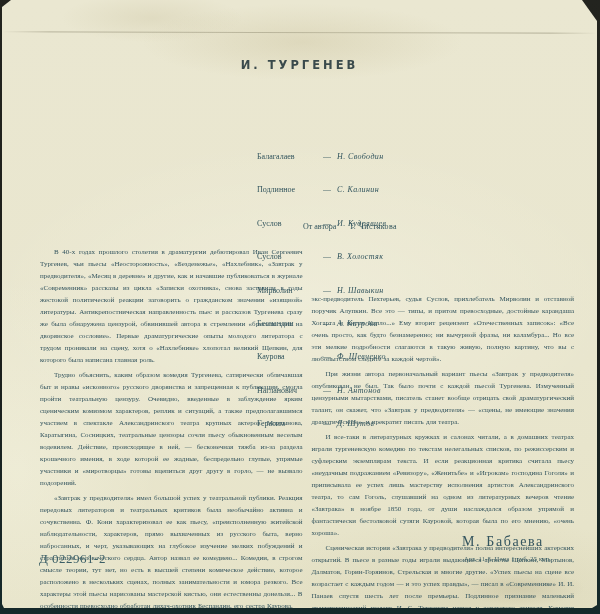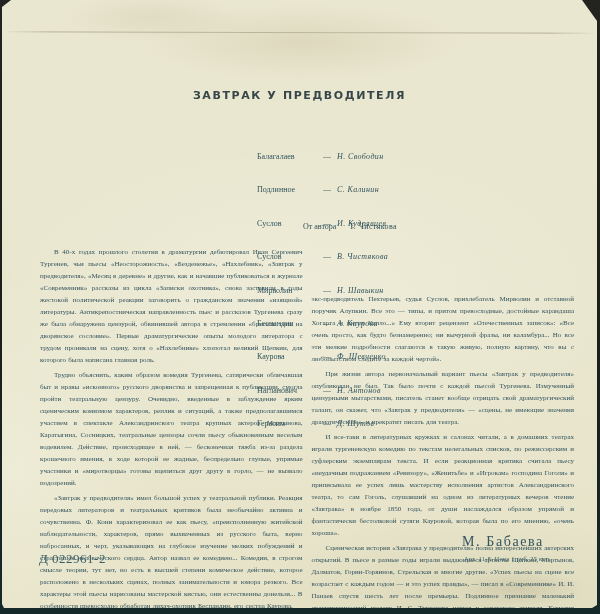--- a/index.html
+++ b/index.html
@@ -92,34 +92,34 @@
   }
 </style>
 </head>
 <body>
 
 <div class="backdrop"></div>
 
 <div class="sleeve">
   <div class="crease"></div>
 
-  <div class="title">ЗАВТРАК  У  ПРЕДВОДИТЕЛЯ</div>
+  <div class="author">И.  ТУРГЕНЕВ</div>
 
   <div class="cast">
     <div class="cast-row">
       <span class="cast-role">Балагалаев</span><span class="cast-dash">—</span><span class="cast-actor">Н.  Свободин</span>
     </div>
     <div class="cast-row">
       <span class="cast-role">Подлинное</span><span class="cast-dash">—</span><span class="cast-actor">С.  Калинин</span>
     </div>
     <div class="cast-row">
       <span class="cast-role">Суслов</span><span class="cast-dash">—</span><span class="cast-actor">И.  Кудрявцев</span>
     </div>
     <div class="cast-row">
-      <span class="cast-role">Суслов</span><span class="cast-dash">—</span><span class="cast-actor">В.  Чистякова</span>
+      <span class="cast-role">Суслов</span><span class="cast-dash">—</span><span class="cast-actor">В.  Холостяк</span>
     </div>
     <div class="cast-row">
       <span class="cast-role">Мирволин</span><span class="cast-dash">—</span><span class="cast-actor">Н.  Шавыкин</span>
     </div>
     <div class="cast-row">
       <span class="cast-role">Беспандин</span><span class="cast-dash">—</span><span class="cast-actor">А.  Каурова</span>
     </div>
     <div class="cast-row">
       <span class="cast-role">Каурова</span><span class="cast-dash">—</span><span class="cast-actor">Ф.  Шевченко</span>
     </div>

